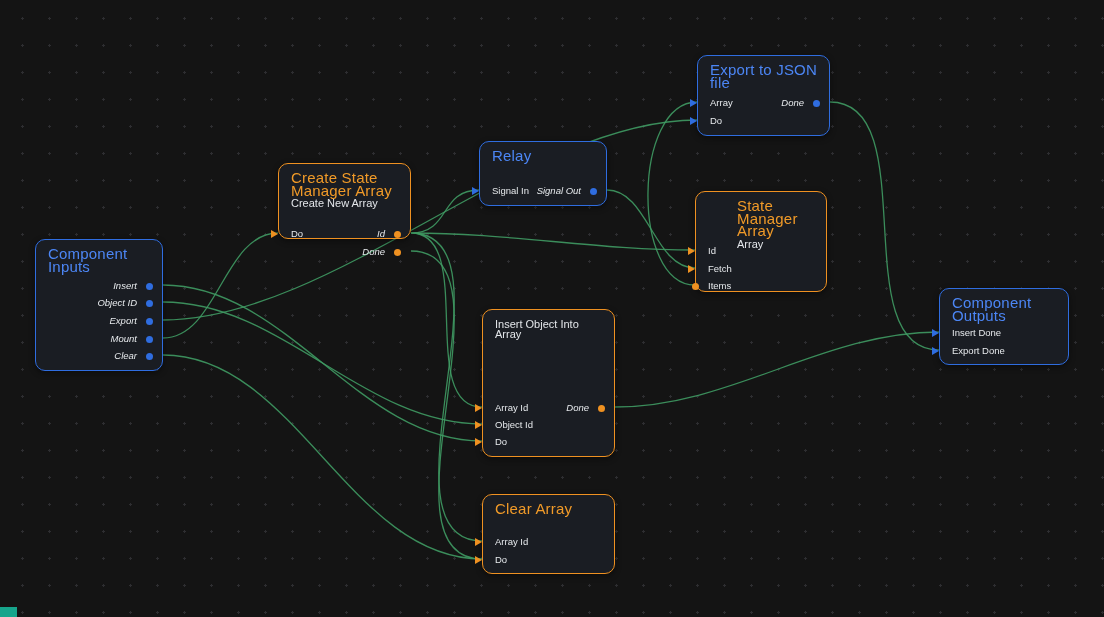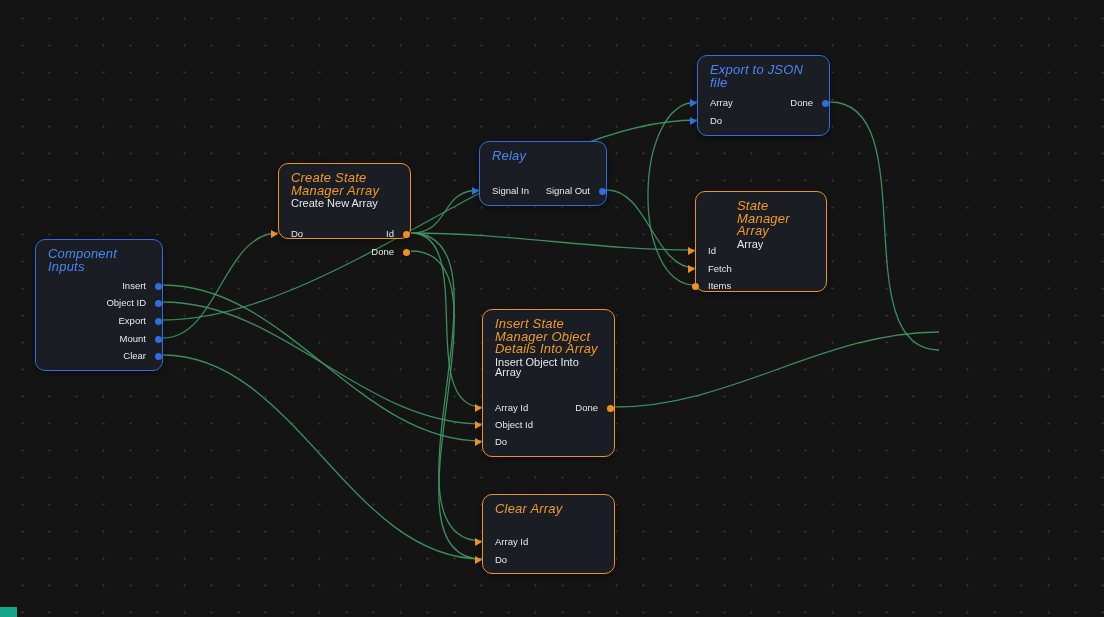--- a/index.html
+++ b/index.html
@@ -17,28 +17,28 @@
     position:absolute;
     background:#1a1d23;
     border:1.5px solid;
     border-radius:10px;
     box-sizing:border-box;
     box-shadow:0 2px 6px rgba(0,0,0,.45);
   }
   .node.blue{border-color:#2f6de0;--ac:#2f6de0;--tc:#4c86f5;}
   .node.orange{border-color:#ef9121;--ac:#ef9121;--tc:#f09a28;}
   .node-head{padding:8px 12px 0 12px;}
-  .node-title{color:var(--tc);font-size:13px;line-height:12.5px;letter-spacing:.2px;font-style:italic;}
+  .node-title{color:var(--tc);font-size:15px;line-height:12.5px;letter-spacing:.2px;}
   .node-subtitle{color:#e3e6ea;font-size:11px;line-height:10px;margin-top:1px;}
   .port{
     position:absolute;height:14px;line-height:14px;
     font-size:9.5px;color:#e6e9ec;white-space:nowrap;
   }
   .port.in{left:0;padding-left:12px;}
-  .port.out{right:4px;padding-right:12px;text-align:right;}
+  .port.out{right:13px;padding-right:12px;text-align:right;font-style:italic;}
   .marker{position:absolute;top:50%;}
   .marker.arrow{
     width:0;height:0;margin-top:-4px;
     border-top:4px solid transparent;border-bottom:4px solid transparent;
     border-left:7px solid var(--ac);
   }
   .marker.arrow.in{left:-8px;}
   .marker.dot{
     width:7px;height:7px;margin-top:-3.5px;border-radius:50%;
     background:var(--ac);
@@ -108,29 +108,35 @@
       <div class="node-head">
         <div class="node-title">State Manager Array</div>
         <div class="node-subtitle">Array</div>
       </div>
       <div class="port in" style="top: 52px;"><span>Id</span><span class="marker arrow in"></span></div>
       <div class="port in" style="top: 70px;"><span>Fetch</span><span class="marker arrow in"></span></div>
       <div class="port in" style="top: 87px;"><span>Items</span><span class="marker dot in"></span></div>
     </div>
     <div class="node orange" style="left: 482px; top: 309px; width: 133px; height: 148px;">
       <div class="node-head">
-        <div class="node-title">Insert State Manager Object Details Into Array</div>
         <div class="node-subtitle">Insert Object Into Array</div>
       </div>
       <div class="port in" style="top: 91px;"><span>Array Id</span><span class="marker arrow in"></span></div>
       <div class="port in" style="top: 108px;"><span>Object Id</span><span class="marker arrow in"></span></div>
       <div class="port in" style="top: 125px;"><span>Do</span><span class="marker arrow in"></span></div>
       <div class="port out" style="top: 91px;"><span>Done</span><span class="marker dot out"></span></div>
     </div>
     <div class="node orange" style="left: 482px; top: 494px; width: 133px; height: 80px;">
       <div class="node-head">
         <div class="node-title">Clear Array</div>
       </div>
       <div class="port in" style="top: 40px;"><span>Array Id</span><span class="marker arrow in"></span></div>
       <div class="port in" style="top: 58px;"><span>Do</span><span class="marker arrow in"></span></div>
     </div>
+    <div class="node blue" style="left: 939px; top: 288px; width: 130px; height: 77px;">
+      <div class="node-head">
+        <div class="node-title">Component Outputs</div>
+      </div>
+      <div class="port in" style="top: 37px;"><span>Insert Done</span><span class="marker arrow in"></span></div>
+      <div class="port in" style="top: 55px;"><span>Export Done</span><span class="marker arrow in"></span></div>
+    </div>
   </div>
 <div id="corner-accent"></div>
 
 </body></html>

